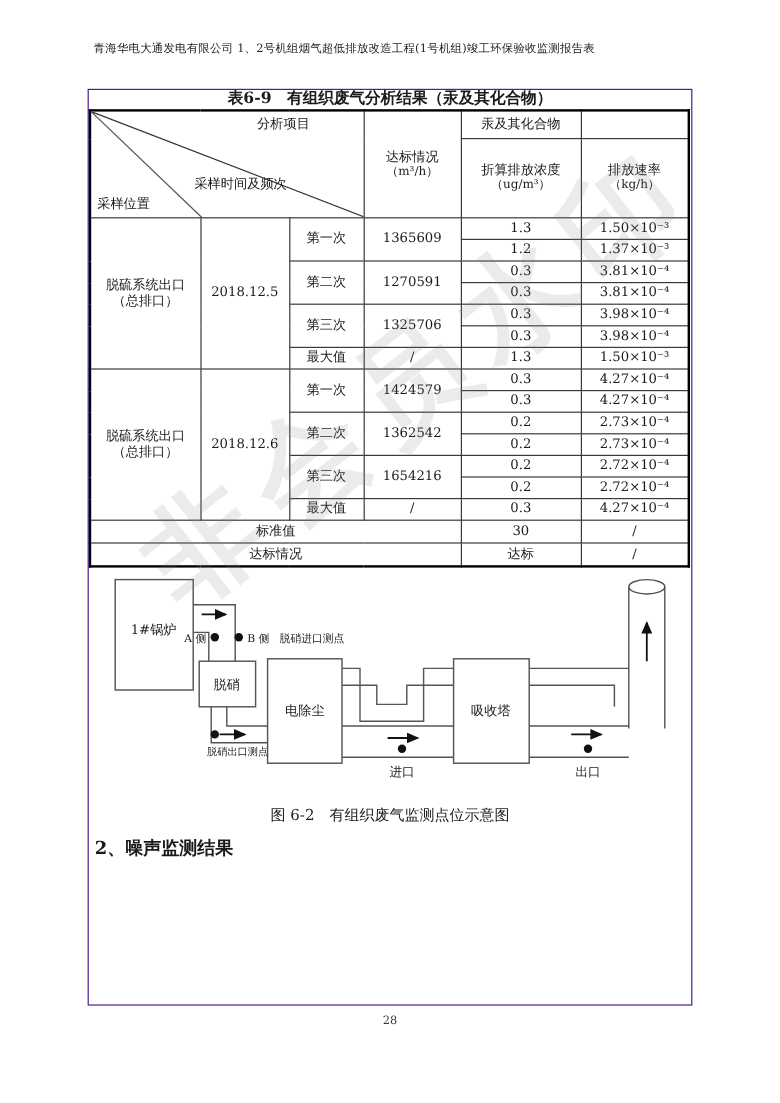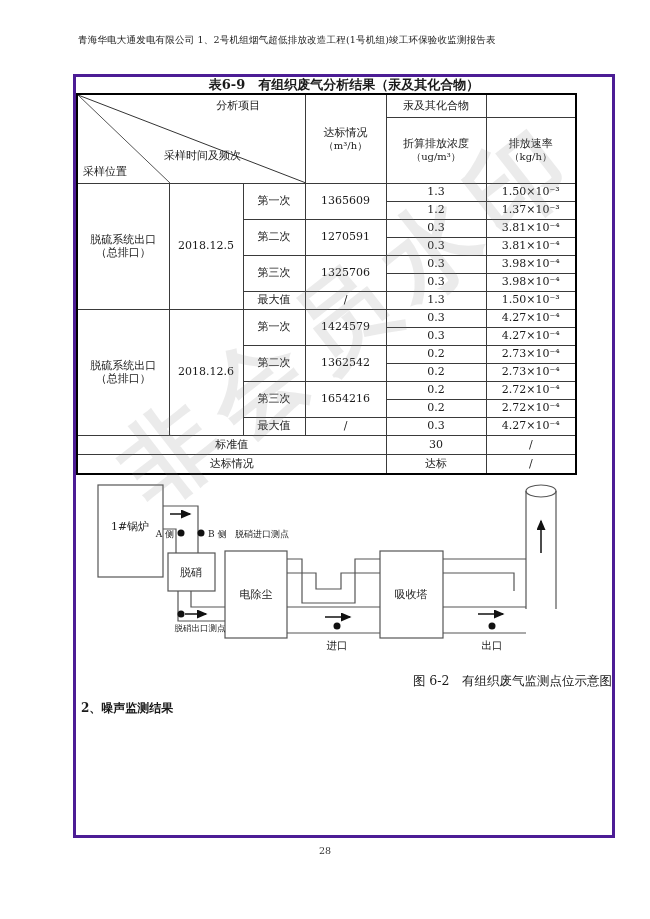--- a/index.html
+++ b/index.html
@@ -6,22 +6,22 @@
   body{
     width:650px;height:919px;position:relative;background:#ffffff;
     font-family:"DejaVu Serif","Liberation Serif",serif;color:#1a1a1a;
     overflow:hidden;
   }
   .doc-header{
     position:absolute;top:34px;left:78px;width:500px;
     font-size:9.5px;letter-spacing:.2px;color:#222;
   }
   .frame{
-    position:absolute;left:73px;top:74px;width:542px;height:764px;
-    border:3px solid #4c1d95;box-sizing:border-box;background:transparent;
+    position:absolute;left:73px;top:74px;width:504px;height:764px;
+    border:1px solid #4c1d95;box-sizing:border-box;background:transparent;
   }
   .watermark{
     position:absolute;left:30px;top:250px;width:640px;text-align:center;
     font-size:96px;font-weight:bold;letter-spacing:14px;
     color:rgba(130,130,130,0.16);
     transform:rotate(-38deg);transform-origin:50% 50%;
     pointer-events:none;white-space:nowrap;z-index:5;
   }
   .tbl-title{
     text-align:center;font-weight:bold;font-size:13px;
@@ -42,22 +42,22 @@
   td.diag .lbl-bm{bottom:20px;left:86px;}
   .hdr2{height:22px;}
   .hdr-unit{font-size:10px;}
   tr.data-row td{height:17px;}
   tr.footer-row td{height:18px;}
   .para{
     margin:5px 7px 0 7px;font-size:12.5px;line-height:25px;
     text-indent:2em;text-align:justify;
   }
   .diagram{position:relative;height:190px;margin:6px 0 0 2px;}
-  .fig-caption{text-align:right;font-size:12.5px;margin-top:2px;}
-  .sec-heading{font-weight:bold;font-size:12px;margin:10px 0 0 5px;}
+  .fig-caption{text-align:center;font-size:12.5px;margin-top:2px;}
+  .sec-heading{font-weight:bold;font-size:15px;margin:10px 0 0 5px;}
   .sec-text{font-size:12.5px;margin:10px 7px 0 7px;text-indent:2em;}
   .page-number{
     position:absolute;top:845px;left:0;width:650px;text-align:center;
     font-size:9.5px;color:#333;
   }
   svg text{font-family:"DejaVu Serif","Liberation Serif",serif;fill:#222;}
 </style>
 </head>
 <body>
 

